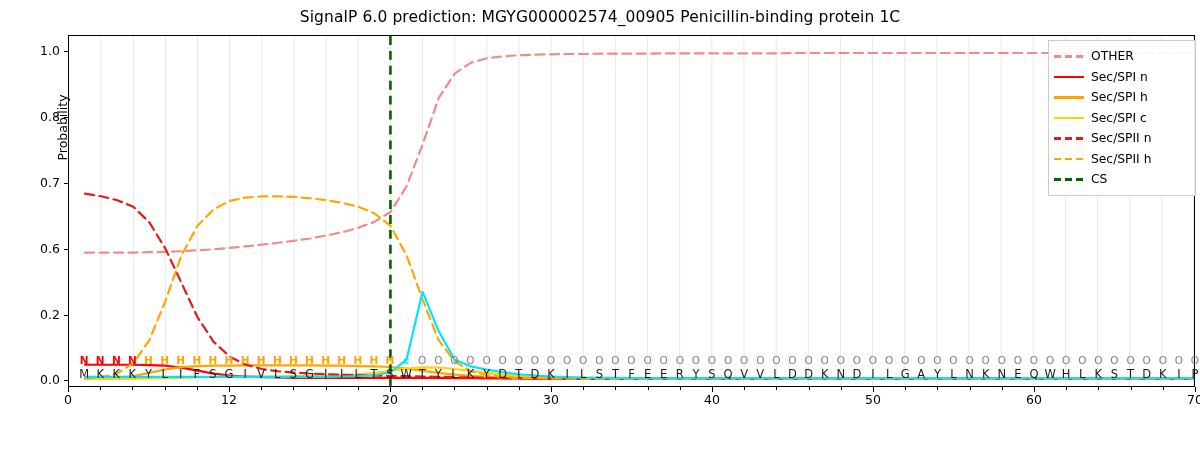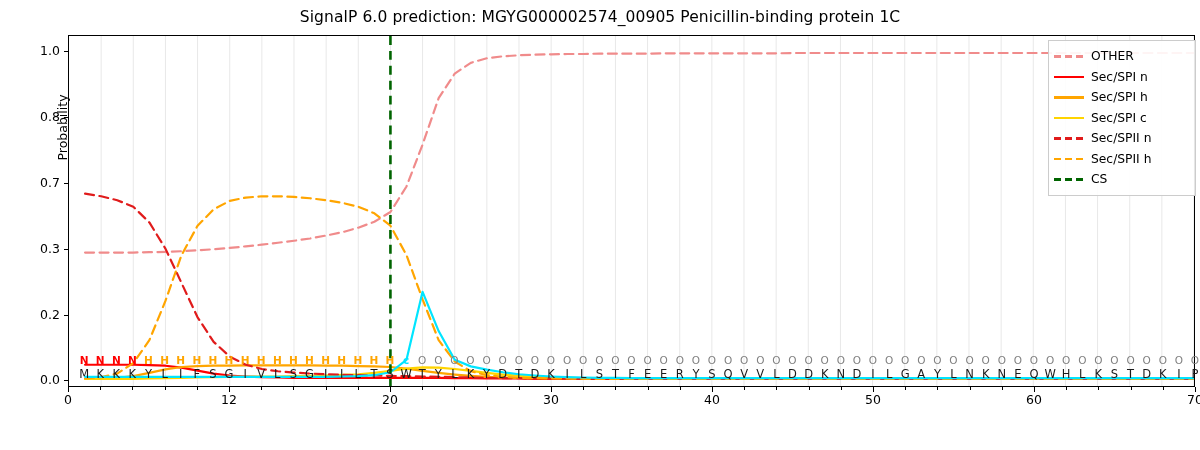--- a/index.html
+++ b/index.html
@@ -116,21 +116,21 @@
   </div>
 
   <div id="y-axis-label">Probability</div>
 
   <div id="axis-decor">
       <div class="ytick-mark" style="left: 63.5px; top: 380.4px;"></div>
       <div class="ytick-label" style="right: auto; left: 14px; top: 372.4px;">0.0</div>
       <div class="ytick-mark" style="left: 63.5px; top: 314.6px;"></div>
       <div class="ytick-label" style="right: auto; left: 14px; top: 306.6px;">0.2</div>
       <div class="ytick-mark" style="left: 63.5px; top: 248.8px;"></div>
-      <div class="ytick-label" style="right: auto; left: 14px; top: 240.8px;">0.3</div>
+      <div class="ytick-label" style="right: auto; left: 14px; top: 240.8px;">0.6</div>
       <div class="ytick-mark" style="left: 63.5px; top: 183px;"></div>
       <div class="ytick-label" style="right: auto; left: 14px; top: 175px;">0.7</div>
       <div class="ytick-mark" style="left: 63.5px; top: 117.2px;"></div>
       <div class="ytick-label" style="right: auto; left: 14px; top: 109.2px;">0.8</div>
       <div class="ytick-mark" style="left: 63.5px; top: 51.4px;"></div>
       <div class="ytick-label" style="right: auto; left: 14px; top: 43.4px;">1.0</div>
       <div class="xtick-mark" style="left: 68px;"></div>
       <div class="xtick-label" style="left: 48px;">0</div>
       <div class="xtick-mark" style="left: 229px;"></div>
       <div class="xtick-label" style="left: 209px;">12</div>

